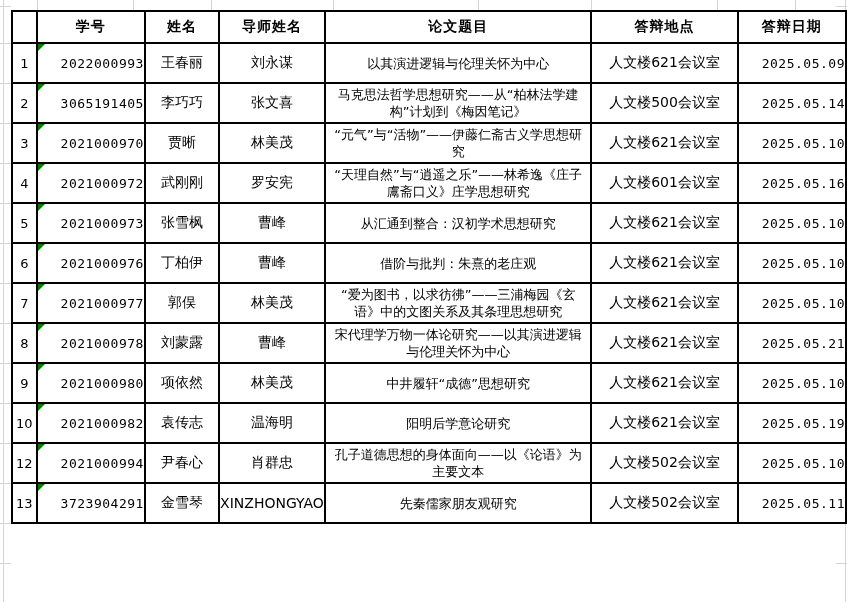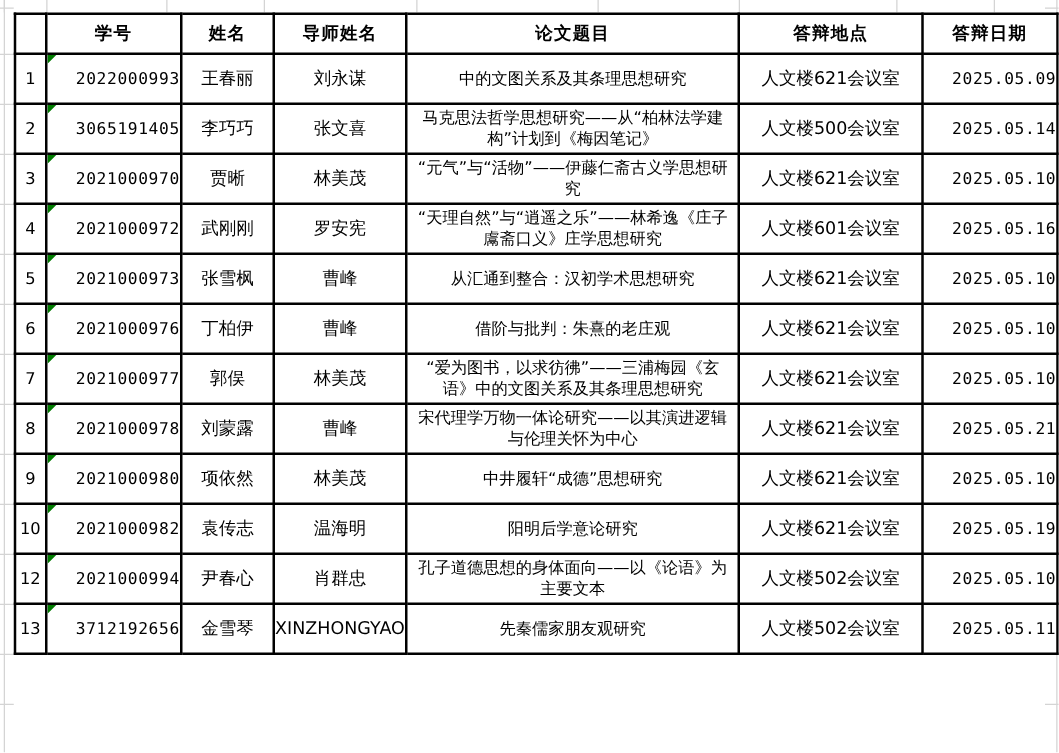--- a/index.html
+++ b/index.html
@@ -124,21 +124,21 @@
       </thead>
       <tbody>
           <tr>
       <td class="c-num">1</td>
       <td class="c-id">
         <span class="triangle" style="border-top-color: rgb(0, 123, 0);"></span>
         <span>2022000993</span>
       </td>
       <td class="c-name">王春丽</td>
       <td class="c-advisor">刘永谋</td>
-      <td class="c-title">中的文图关系及其条理思想研究</td>
+      <td class="c-title">以其演进逻辑与伦理关怀为中心</td>
       <td class="c-loc">人文楼621会议室</td>
       <td class="c-date">2025.05.09</td>
     </tr>
           <tr>
       <td class="c-num">2</td>
       <td class="c-id">
         <span class="triangle" style="border-top-color: rgb(0, 123, 0);"></span>
         <span>3065191405</span>
       </td>
       <td class="c-name">李巧巧</td>
@@ -252,21 +252,21 @@
       <td class="c-name">尹春心</td>
       <td class="c-advisor">肖群忠</td>
       <td class="c-title">孔子道德思想的身体面向——以《论语》为主要文本</td>
       <td class="c-loc">人文楼502会议室</td>
       <td class="c-date">2025.05.10</td>
     </tr>
           <tr>
       <td class="c-num">13</td>
       <td class="c-id">
         <span class="triangle" style="border-top-color: rgb(0, 123, 0);"></span>
-        <span>3712192656</span>
+        <span>3723904291</span>
       </td>
       <td class="c-name">金雪琴</td>
       <td class="c-advisor">XINZHONGYAO</td>
       <td class="c-title">先秦儒家朋友观研究</td>
       <td class="c-loc">人文楼502会议室</td>
       <td class="c-date">2025.05.11</td>
     </tr>
         </tbody>
     </table>
   </div>

